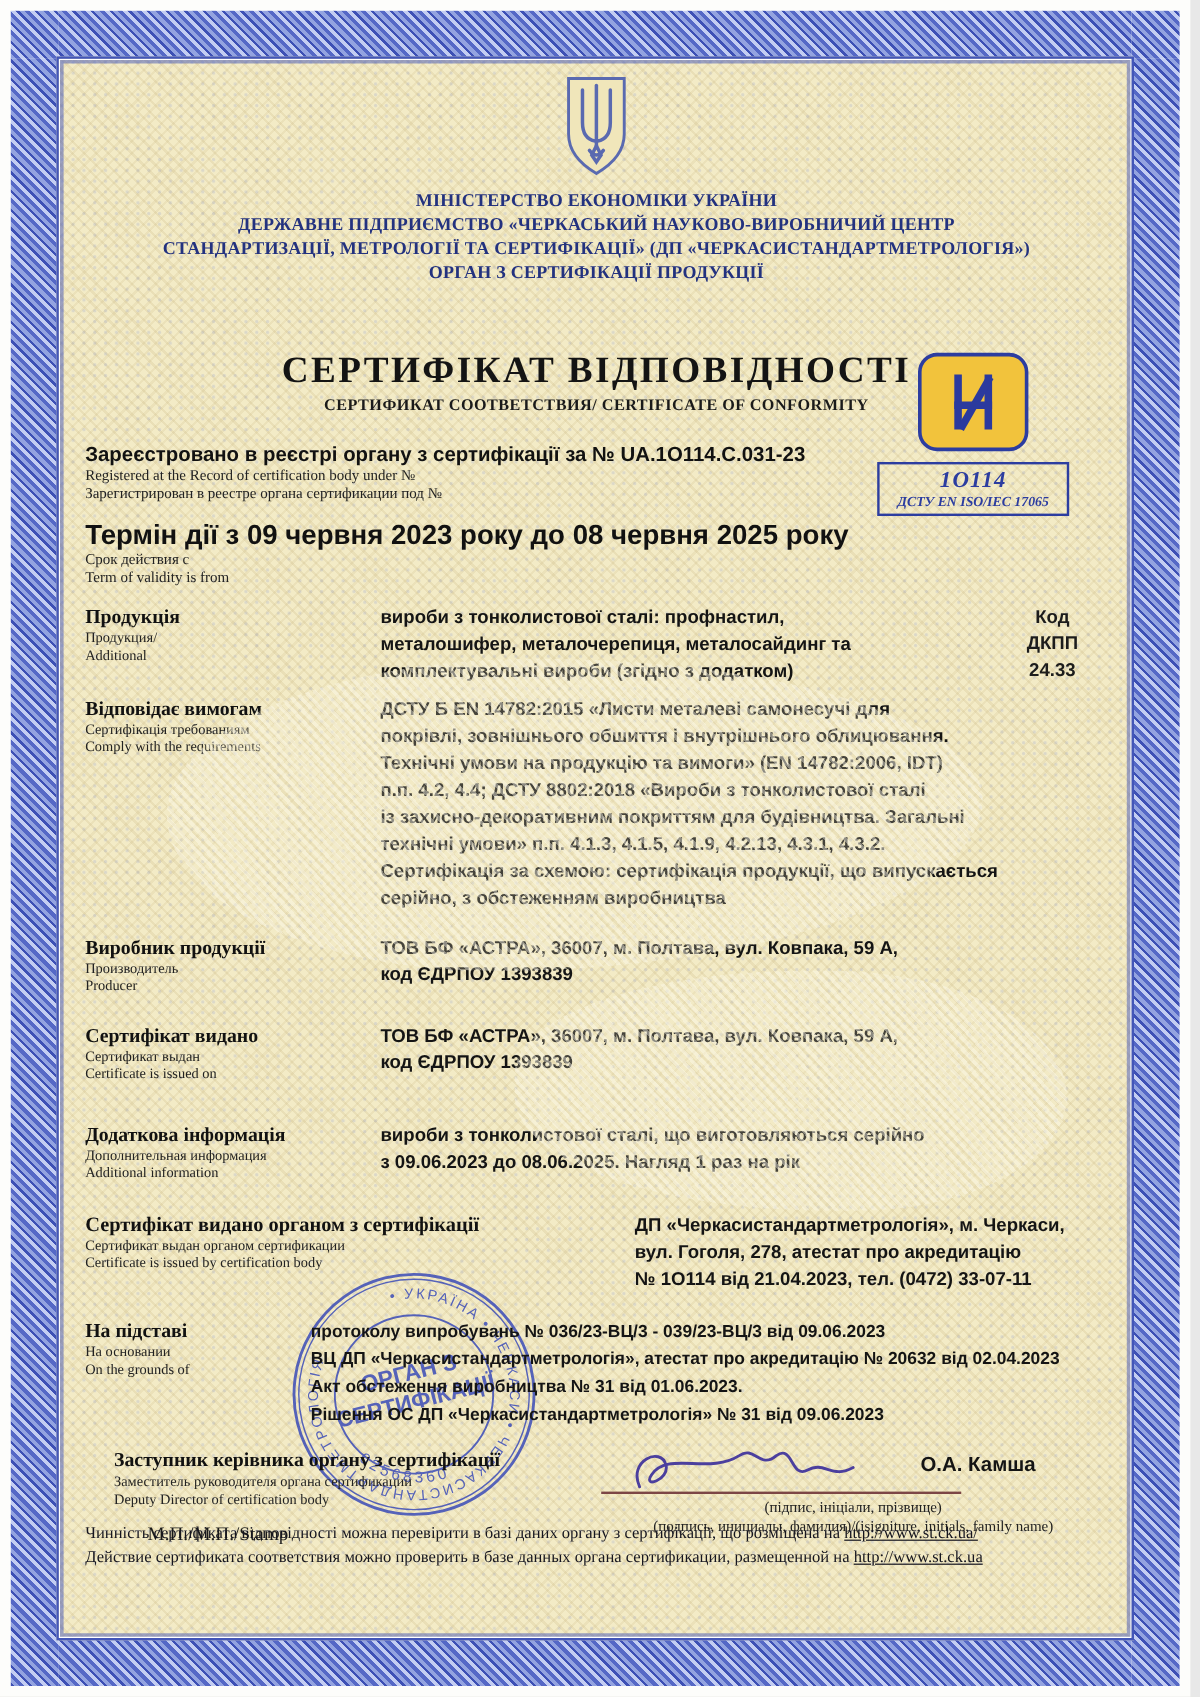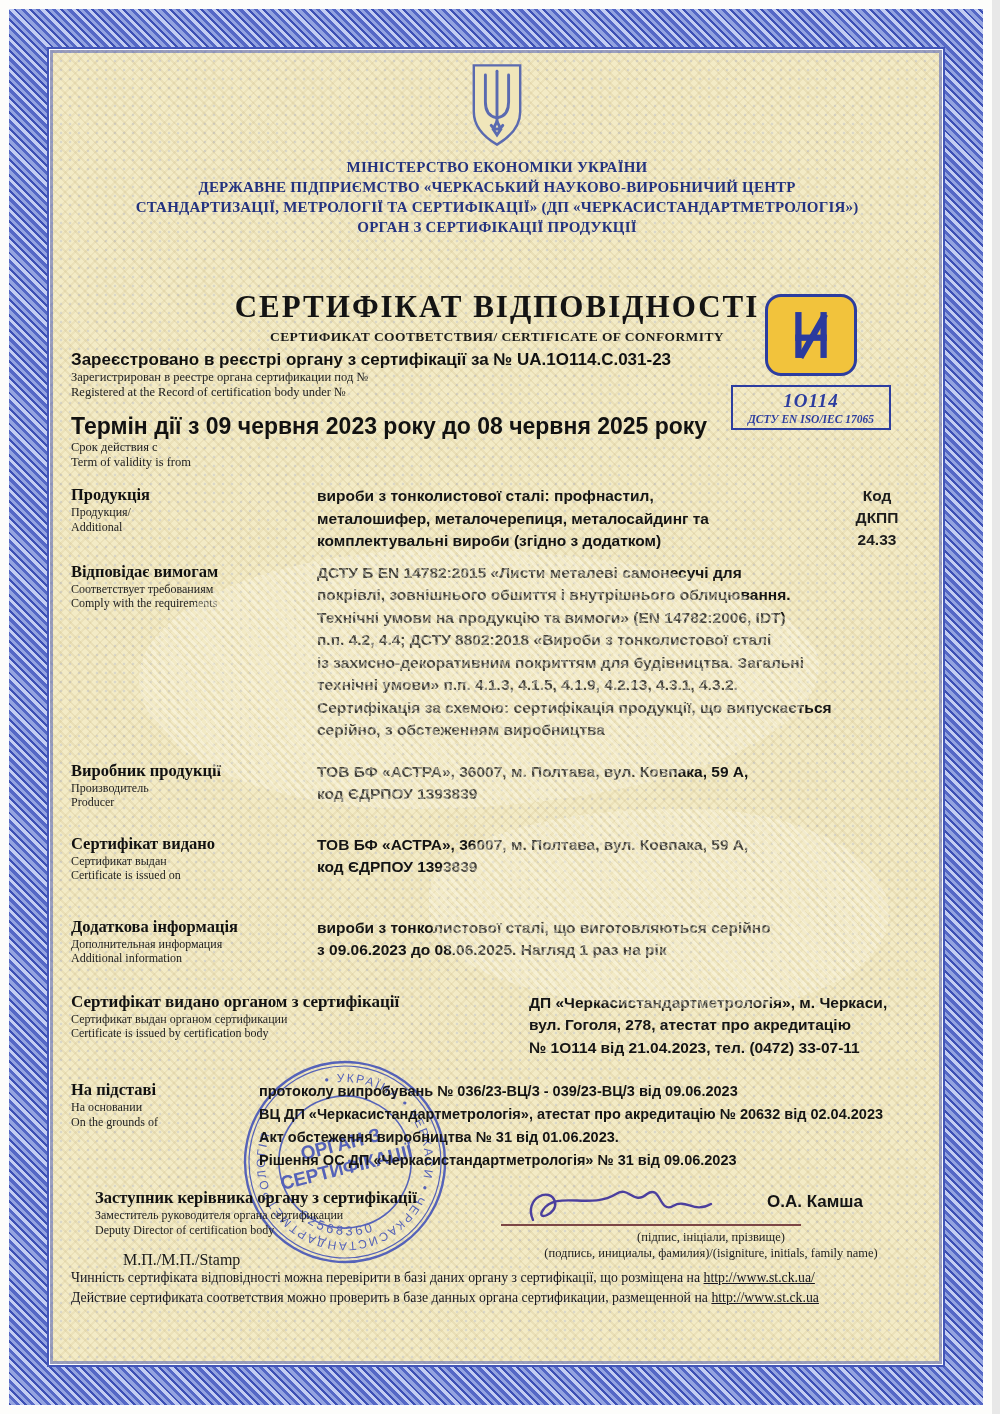--- a/index.html
+++ b/index.html
@@ -42,21 +42,21 @@
   .title-main{font-size:31px;font-weight:bold;letter-spacing:2px;color:#141414;}
   .title-sub{margin-top:4px;font-size:13.5px;font-weight:bold;color:#1a1a1a;letter-spacing:.4px;}
 
   .accred{position:absolute;top:245px;right:52px;width:160px;text-align:center;z-index:3;}
   .logo-sq{width:86px;height:76px;margin:0 auto;background:#f2c33c;border:3px solid #2c3da0;
            border-radius:16px;display:flex;align-items:center;justify-content:center;}
   .accred-box{margin-top:9px;border:2px solid #2c3da0;padding:3px 4px;color:#2c3da0;font-style:italic;}
   .accred-code{font-size:19px;font-weight:bold;letter-spacing:1px;}
   .accred-std{font-size:11.5px;font-weight:bold;margin-top:1px;}
 
-  .reg-block{margin-top:5px;}
+  .reg-block{margin-top:23px;}
   .main-line{font-family:"Liberation Sans",sans-serif;font-size:17px;font-weight:bold;color:#111;}
   .sub-line{font-size:12.5px;color:#222;line-height:15px;}
 
   .term-block{margin-top:13px;}
   .term-block .main-line{font-size:23px;}
 
   .row{display:flex;align-items:flex-start;gap:28px;}
   .lab{flex:0 0 218px;}
   .lab-ua{font-size:16.5px;font-weight:bold;color:#111;}
   .lab-sub{font-size:12px;color:#222;line-height:14.5px;}
@@ -141,22 +141,22 @@
         </svg>
       </div>
       <div class="accred-box">
         <div class="accred-code">1О114</div>
         <div class="accred-std">ДСТУ EN ISO/ІЕС 17065</div>
       </div>
     </div>
 
     <div class="reg-block">
       <div class="main-line">Зареєстровано в реєстрі органу з сертифікації за № UA.1О114.С.031-23</div>
+      <div class="sub-line">Registered at the Record of certification body under №</div>
       <div class="sub-line">Зарегистрирован в реестре органа сертификации под №</div>
-      <div class="sub-line">Registered at the Record of certification body under №</div>
     </div>
 
     <div class="term-block">
       <div class="main-line">Термін дії з 09 червня 2023 року  до  08 червня 2025 року</div>
       <div class="sub-line">Срок действия с</div>
       <div class="sub-line">Term of validity is from</div>
     </div>
 
     <div class="row row-prod">
       <div class="lab">
@@ -168,21 +168,21 @@
 металошифер, металочерепиця, металосайдинг та
 комплектувальні вироби (згідно з додатком)</div>
       <div class="code">Код
 ДКПП
 24.33</div>
     </div>
 
     <div class="row row-req">
       <div class="lab">
         <div class="lab-ua">Відповідає вимогам</div>
-        <div class="lab-sub">Соответствует требованиям</div>
+        <div class="lab-sub">Сертифікація требованиям</div>
         <div class="lab-sub">Comply with the requirements</div>
       </div>
       <div class="val">ДСТУ Б EN 14782:2015 «Листи металеві самонесучі для
 покрівлі, зовнішнього обшиття і внутрішнього облицювання.
 Технічні умови на продукцію та вимоги» (EN 14782:2006, IDT)
 п.п. 4.2, 4.4; ДСТУ 8802:2018 «Вироби з тонколистової сталі
 із захисно-декоративним покриттям для будівництва. Загальні
 технічні умови» п.п. 4.1.3, 4.1.5, 4.1.9, 4.2.13, 4.3.1, 4.3.2.
 Сертифікація за схемою: сертифікація продукції, що випускається
 серійно, з обстеженням виробництва</div>

